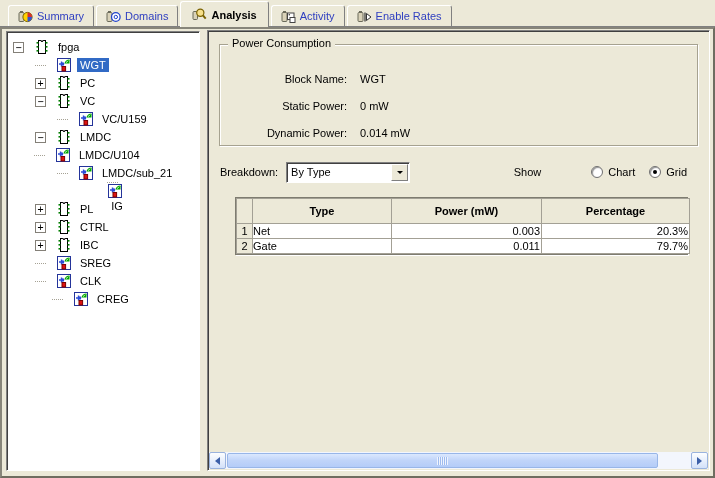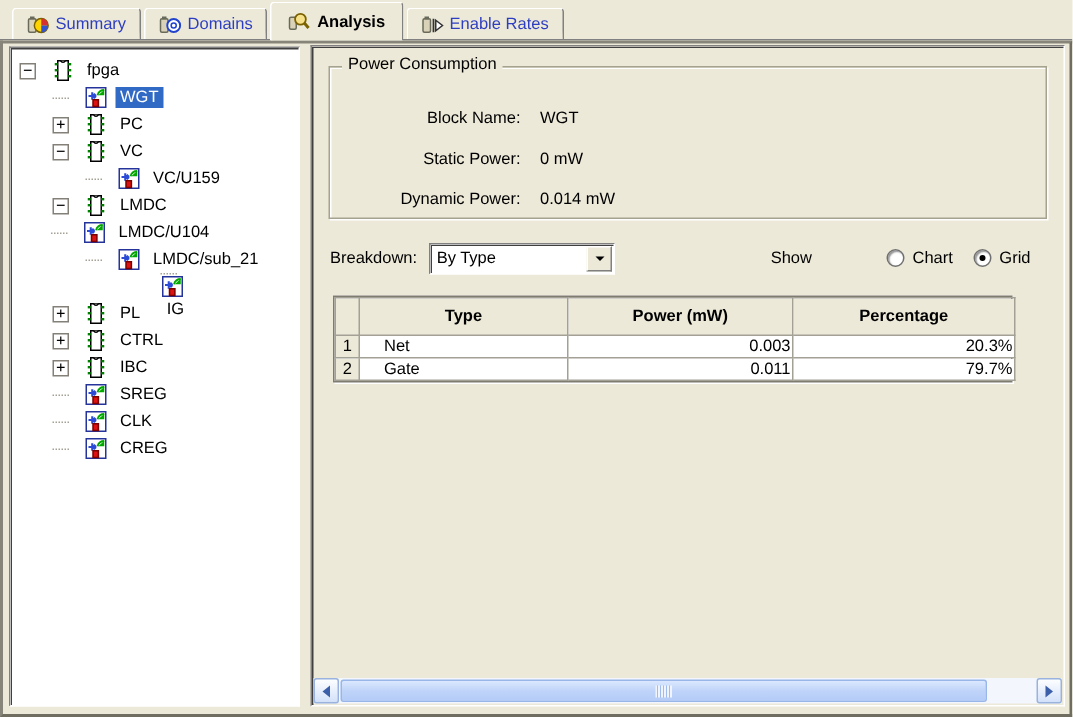--- a/index.html
+++ b/index.html
@@ -96,30 +96,30 @@
   .show-label { margin-right:36px; }
   .radio-item { display:flex; align-items:center; margin-left:14px; }
   .radio {
     width:12px; height:12px; border-radius:50%; background:#FFFFFF;
     border:1px solid #707070; box-shadow: inset 1px 1px 1px rgba(64,64,64,.55);
     position:relative; margin-right:5px; flex:none;
   }
   .radio.checked::after { content:""; position:absolute; inset:3px; border-radius:50%; background:#000; }
   
   .grid-wrap {
-    position:absolute; top:166px; left:14px; width:453px;
+    position:absolute; top:166px; left:27px; width:453px;
     border:1px solid #7E7C70; box-shadow: 1px 1px 0 #FFFFFF;
     background:#FFFFFF;
   }
   table.grid { border-collapse:collapse; width:100%; table-layout:fixed; }
   .grid th, .grid td { border:1px solid #A3A095; overflow:hidden; white-space:nowrap; }
   .grid th { height:25px; background:#ECE9D8; font-weight:bold; text-align:center; }
   .grid td { height:15px; background:#FFFFFF; text-align:right; font-size:11px; }
   .grid td.rownum { background:#ECE9D8; text-align:center; }
-  .grid td.typecell { text-align:left; padding-left:16px; }
+  .grid td.typecell { text-align:left; padding-left:0; }
   .grid col.c-num { width:16px; }
   .grid col.c-type { width:139px; }
   .grid col.c-power { width:150px; }
   .grid col.c-pct { width:148px; }
   
   .hscroll {
     position:absolute; left:1px; right:1px; bottom:1px; height:17px;
     background:#F3F6FD; display:flex; align-items:center;
   }
   .scroll-btn {
@@ -179,20 +179,33 @@
             <line x1="10.9" y1="8.4" x2="13.7" y2="11.6" stroke="#7A6200" stroke-width="2"></line>
           </svg>
         </span>
         <span>Analysis</span>
       </div>
       <div class="tab">
         <span class="ticon">
           <svg viewBox="0 0 15 15">
             <rect x="1" y="3.5" width="5" height="9" rx="1" fill="#D9D2B8" stroke="#6A6A5A"></rect>
             <rect x="2" y="2" width="3" height="2" fill="#6A6A5A"></rect>
+            <rect x="6.5" y="4" width="6.5" height="6.5" fill="#FFFFFF" stroke="#444"></rect>
+            <circle cx="8.3" cy="5.8" r=".8" fill="#333"></circle>
+            <circle cx="11.2" cy="8.7" r=".8" fill="#333"></circle>
+            <rect x="9" y="8.5" width="5" height="5" fill="#FFFFFF" stroke="#444"></rect>
+          </svg>
+        </span>
+        <span>Activity</span>
+      </div>
+      <div class="tab">
+        <span class="ticon">
+          <svg viewBox="0 0 15 15">
+            <rect x="1" y="3.5" width="5" height="9" rx="1" fill="#D9D2B8" stroke="#6A6A5A"></rect>
+            <rect x="2" y="2" width="3" height="2" fill="#6A6A5A"></rect>
             <line x1="8" y1="3.5" x2="8" y2="12.5" stroke="#333" stroke-width="1.2"></line>
             <polygon points="9.5,4.5 14,8 9.5,11.5" fill="#FFFFFF" stroke="#333"></polygon>
           </svg>
         </span>
         <span>Enable Rates</span>
       </div>
     </div>
 
   <div class="client">
 
@@ -393,21 +406,21 @@
             <svg viewBox="0 0 16 16">
               <rect x="1.5" y="1.5" width="13" height="13" fill="#FFFFFF" stroke="#24349A"></rect>
               <path d="M3 7 h5 M5.5 4.5 v5 M8 7 l-1.5 -1.5 M8 7 l-1.5 1.5" stroke="#2B4BD6" stroke-width="1.4" fill="none"></path>
               <polygon points="9.5,6.5 13.5,2.8 13.5,6.5" fill="#00A800"></polygon>
               <path d="M13.5 3 q-3.5 0 -4.5 3.5" fill="none" stroke="#00A800" stroke-width="1.2"></path>
               <rect x="6" y="9.5" width="3.6" height="4.5" fill="#DD1111" stroke="#7A0000"></rect>
             </svg>
           </span>
           <span class="tree-label">CLK</span>
         </div>
-        <div class="tree-row" style="padding-left: 28px;">
+        <div class="tree-row" style="padding-left: 45px;">
           <span class="stub"></span>
           <span class="tree-icon">
             <svg viewBox="0 0 16 16">
               <rect x="1.5" y="1.5" width="13" height="13" fill="#FFFFFF" stroke="#24349A"></rect>
               <path d="M3 7 h5 M5.5 4.5 v5 M8 7 l-1.5 -1.5 M8 7 l-1.5 1.5" stroke="#2B4BD6" stroke-width="1.4" fill="none"></path>
               <polygon points="9.5,6.5 13.5,2.8 13.5,6.5" fill="#00A800"></polygon>
               <path d="M13.5 3 q-3.5 0 -4.5 3.5" fill="none" stroke="#00A800" stroke-width="1.2"></path>
               <rect x="6" y="9.5" width="3.6" height="4.5" fill="#DD1111" stroke="#7A0000"></rect>
             </svg>
           </span>

